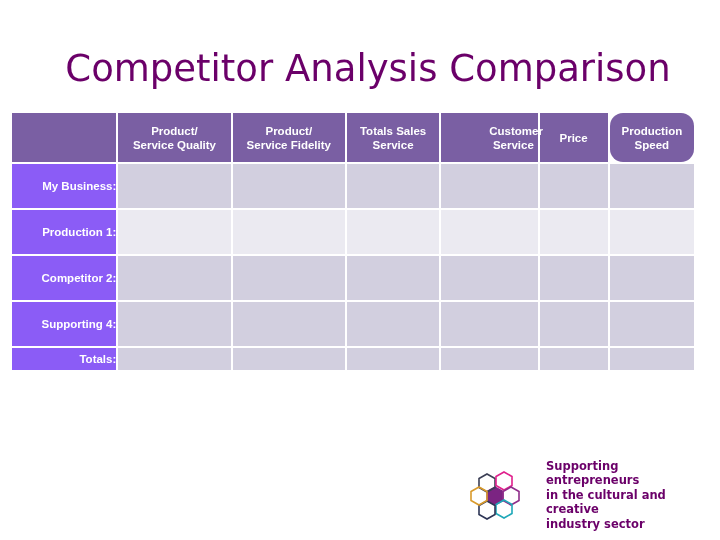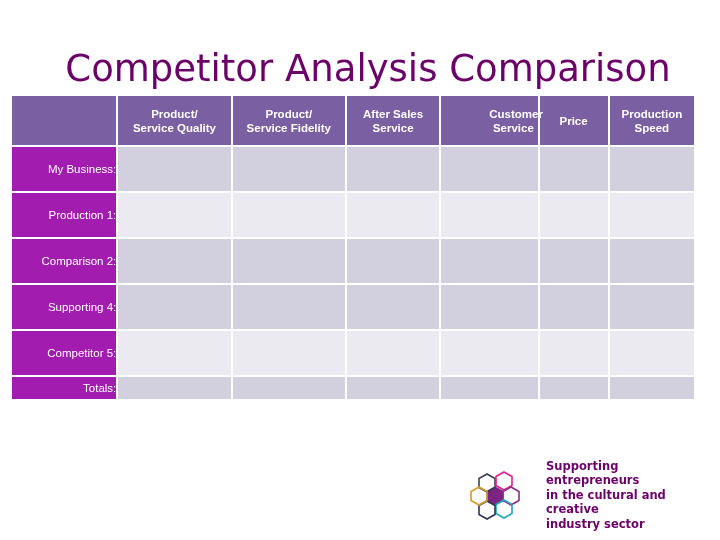--- a/index.html
+++ b/index.html
@@ -28,21 +28,21 @@
     color: #6b0069;
     letter-spacing: 0px;
     line-height: 44px;
     white-space: nowrap;
   }
 
   
   #comparison-table {
     position: absolute;
     left: 10px;
-    top: 94px;
+    top: 111px;
     width: 686px;
     border-collapse: separate;
     border-spacing: 2px;
     table-layout: fixed;
   }
 
   #comparison-table td {
     padding: 0;
     vertical-align: middle;
   }
@@ -68,24 +68,24 @@
   }
   .header-row td.header-corner {
     background: #7a5fa3;
   }
 
   
   .body-row td {
     height: 44px;
   }
   .row-label {
-    background: #a21caf;
+    background: #8b5cf6;
     color: #ffffff;
     font-size: 11.5px;
-    font-weight: normal;
+    font-weight: bold;
     text-align: right;
     padding-right: 4px;
     line-height: 14px;
     vertical-align: top;
     padding-top: 3px;
   }
   .cell-dark  { background: #d2cfdf; }
   .cell-light { background: #ebeaf1; }
 
   
@@ -138,26 +138,26 @@
     <col class="col-speed">
   </colgroup>
 
   <tbody>
       <tr class="header-row">
     <td class="header-corner" style="white-space: pre-line;"></td>
     <td style="white-space: pre-line;">Product/
 Service Quality</td>
     <td style="white-space: pre-line;">Product/
 Service Fidelity</td>
-    <td style="white-space: pre-line;">After Sales
+    <td style="white-space: pre-line;">Totals Sales
 Service</td>
     <td style="white-space: pre-line; padding-left: 48px;">Customer
 Service</td>
     <td style="white-space: pre-line;">Price</td>
-    <td style="white-space: pre-line;">Production
+    <td style="white-space: pre-line; border-radius: 13px;">Production
 Speed</td>
   </tr>
 
   <tr class="body-row">
     <td class="row-label">My Business:</td>
     <td class="cell-dark"></td>
     <td class="cell-dark"></td>
     <td class="cell-dark"></td>
     <td class="cell-dark"></td>
     <td class="cell-dark"></td>
@@ -168,49 +168,40 @@
     <td class="row-label">Production 1:</td>
     <td class="cell-light"></td>
     <td class="cell-light"></td>
     <td class="cell-light"></td>
     <td class="cell-light"></td>
     <td class="cell-light"></td>
     <td class="cell-light"></td>
   </tr>
 
   <tr class="body-row">
-    <td class="row-label">Comparison 2:</td>
+    <td class="row-label">Competitor 2:</td>
     <td class="cell-dark"></td>
     <td class="cell-dark"></td>
     <td class="cell-dark"></td>
     <td class="cell-dark"></td>
     <td class="cell-dark"></td>
     <td class="cell-dark"></td>
   </tr>
 
 
   <tr class="body-row">
     <td class="row-label">Supporting 4:</td>
     <td class="cell-dark"></td>
     <td class="cell-dark"></td>
     <td class="cell-dark"></td>
     <td class="cell-dark"></td>
     <td class="cell-dark"></td>
     <td class="cell-dark"></td>
   </tr>
 
-  <tr class="body-row">
-    <td class="row-label">Competitor 5:</td>
-    <td class="cell-light"></td>
-    <td class="cell-light"></td>
-    <td class="cell-light"></td>
-    <td class="cell-light"></td>
-    <td class="cell-light"></td>
-    <td class="cell-light"></td>
-  </tr>
 
   <tr class="totals-row">
     <td class="row-label">Totals:</td>
     <td class="cell-dark"></td>
     <td class="cell-dark"></td>
     <td class="cell-dark"></td>
     <td class="cell-dark"></td>
     <td class="cell-dark"></td>
     <td class="cell-dark"></td>
   </tr>

